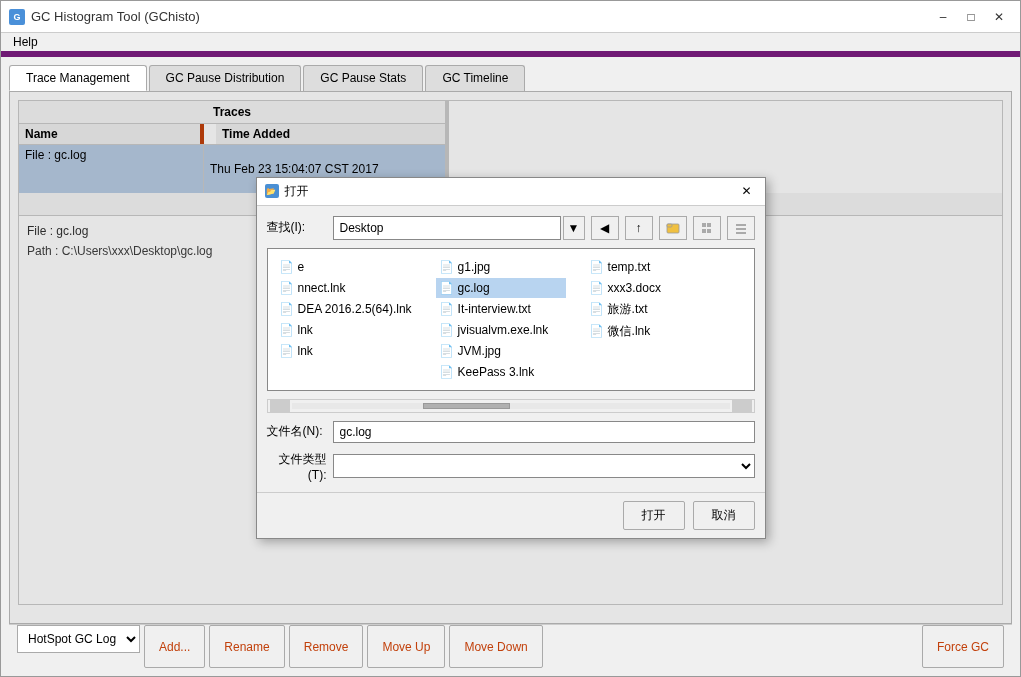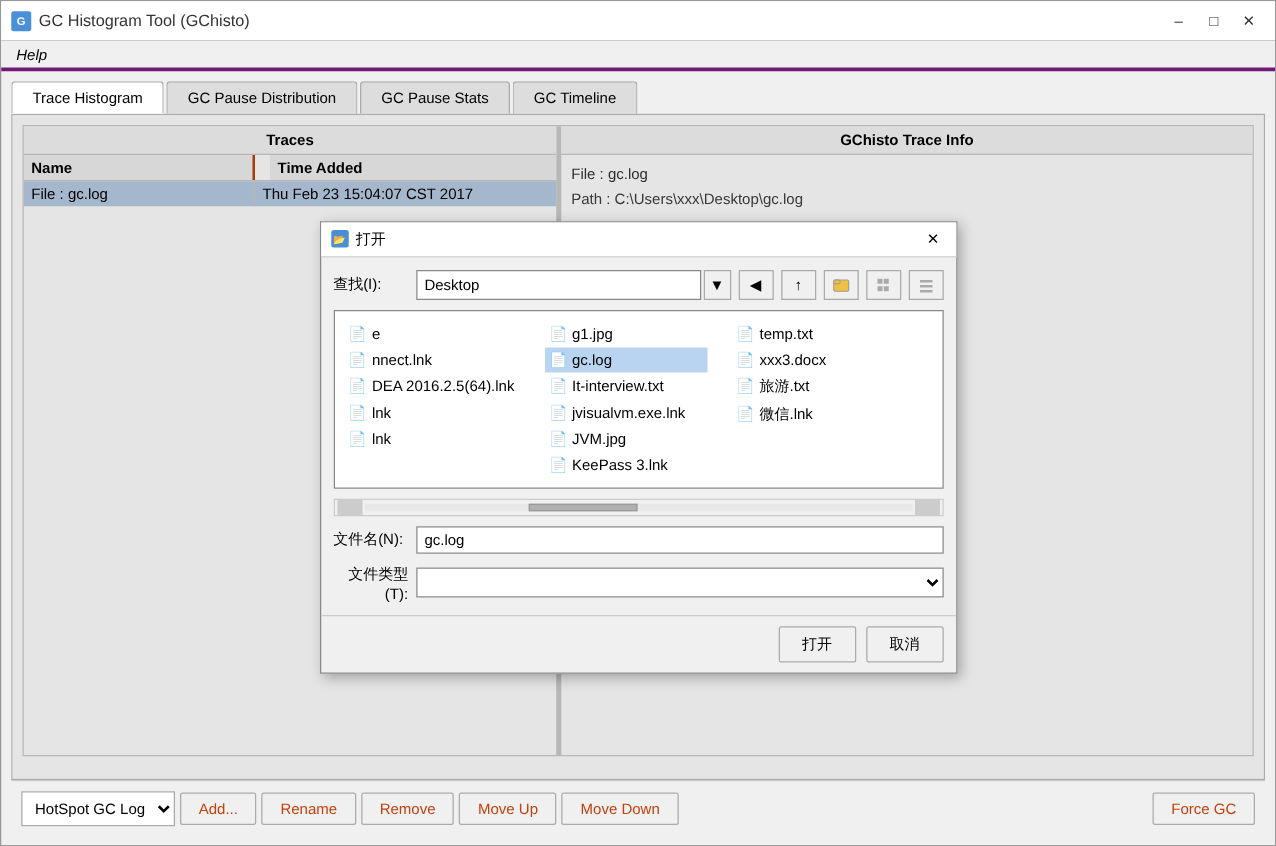--- a/index.html
+++ b/index.html
@@ -58,22 +58,21 @@
       justify-content: center;
       font-size: 12px;
       color: #333;
     }
     .menu-bar {
       height: 24px;
       background: #f0f0f0;
       display: flex;
       align-items: center;
       padding: 0 4px;
-      border-bottom: 3px solid #701a75;
-      font-style: italic;
+      border-bottom: 6px solid #701a75;
     }
     .menu-item {
       padding: 2px 8px;
       cursor: pointer;
       font-size: 12px;
       color: #000;
     }
     .main-content {
       flex: 1;
       display: flex;
@@ -106,21 +105,21 @@
       background: #fff;
       flex: 1;
       padding: 8px;
       position: relative;
       overflow: hidden;
     }
     .panel-body {
       border: 1px solid #ccc;
       height: calc(100% - 10px);
       display: flex;
-      flex-direction: row;
+      flex-direction: column;
       overflow: hidden;
     }
     .traces-panel {
       width: 430px;
       border-right: 4px solid #ccc;
       display: flex;
       flex-direction: column;
     }
     .panel-header {
       text-align: center;
@@ -132,21 +131,21 @@
     }
     .table-header {
       display: flex;
       border-bottom: 1px solid #ccc;
     }
     .col-name {
       width: 185px;
       padding: 3px 6px;
       font-weight: bold;
       font-size: 12px;
-      border-right: 2px solid #c2410c;
+      border-right: 4px solid #c2410c;
       background: #f0f0f0;
     }
     .col-time {
       flex: 1;
       padding: 3px 6px;
       font-weight: bold;
       font-size: 12px;
       background: #f0f0f0;
       margin-left: 12px;
     }
@@ -155,37 +154,36 @@
       background: #b8cce4;
     }
     .cell-name {
       width: 185px;
       padding: 3px 6px;
       font-size: 12px;
       border-right: 1px solid #ccc;
     }
     .cell-time {
       flex: 1;
-      padding: 3px 6px;
+      padding: 17px 6px;
       font-size: 12px;
     }
     .selected-trace-panel {
       flex: 1;
       display: flex;
       flex-direction: column;
     }
     .trace-info-content {
       padding: 8px;
       font-size: 12px;
       color: #333;
     }
     .bottom-bar {
       height: 44px;
       display: flex;
-      align-items: center;
       padding: 0 8px;
       gap: 4px;
       border-top: 1px solid #ccc;
       background: #f0f0f0;
     }
     .btn {
       padding: 5px 14px;
       background: #f0f0f0;
       border: 1px solid #aaa;
       border-radius: 2px;
@@ -404,21 +402,21 @@
     </div>
   </div>
 
   <div class="menu-bar">
     <div class="menu-item">Help</div>
   </div>
 
   <div class="main-content">
 
     <div class="tabs">
-      <div class="tab active">Trace Histogram</div>
+      <div class="tab active">Trace Management</div>
       <div class="tab">GC Pause Distribution</div>
       <div class="tab">GC Pause Stats</div>
       <div class="tab">GC Timeline</div>
     </div>
 
     <div class="tab-content" style="position:relative;">
       <div class="panel-body">
 
         <div class="traces-panel">
           <div class="panel-header">Traces</div>

